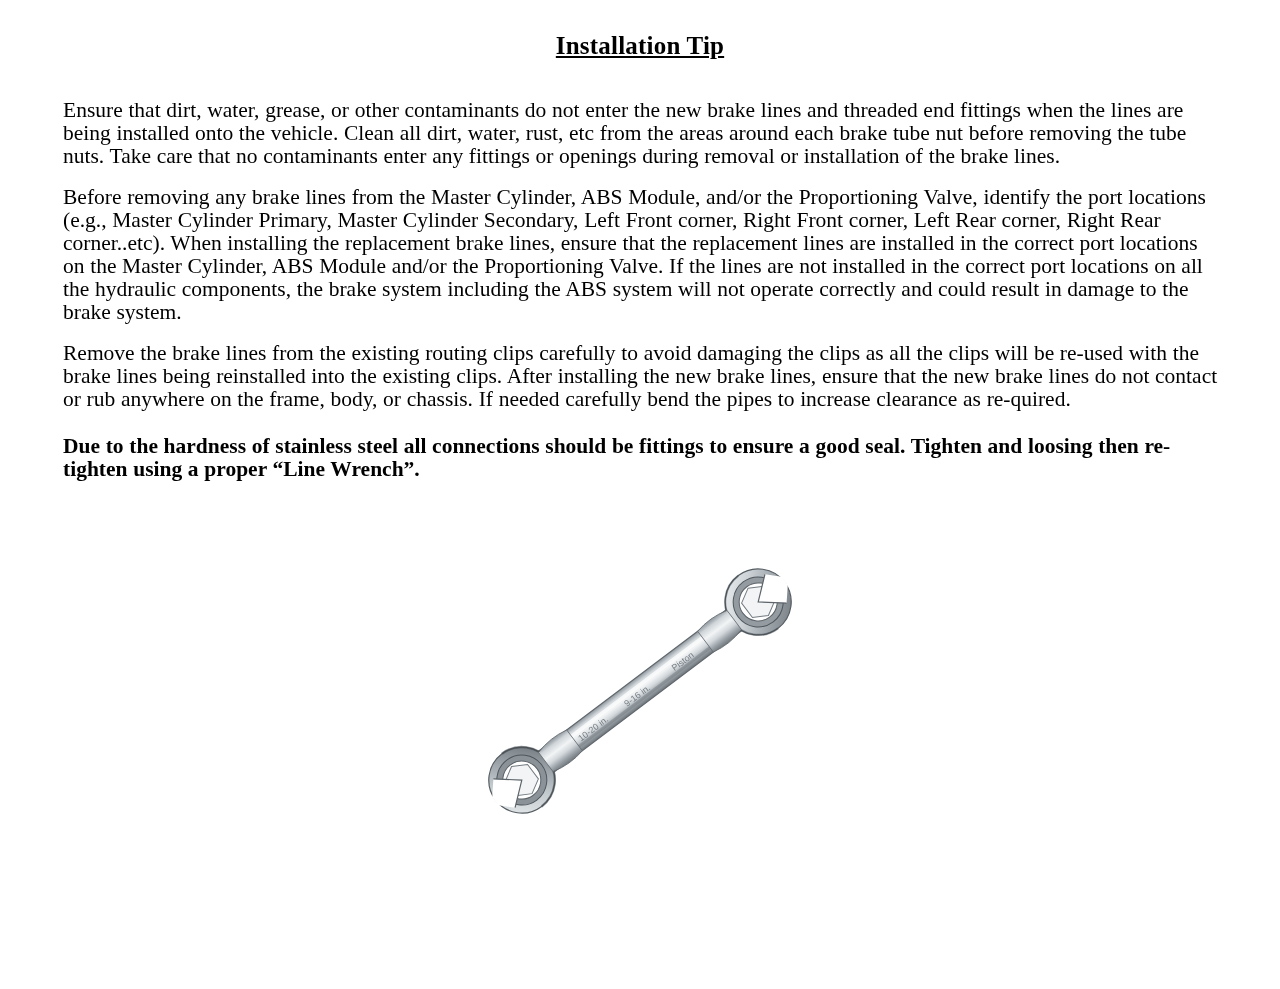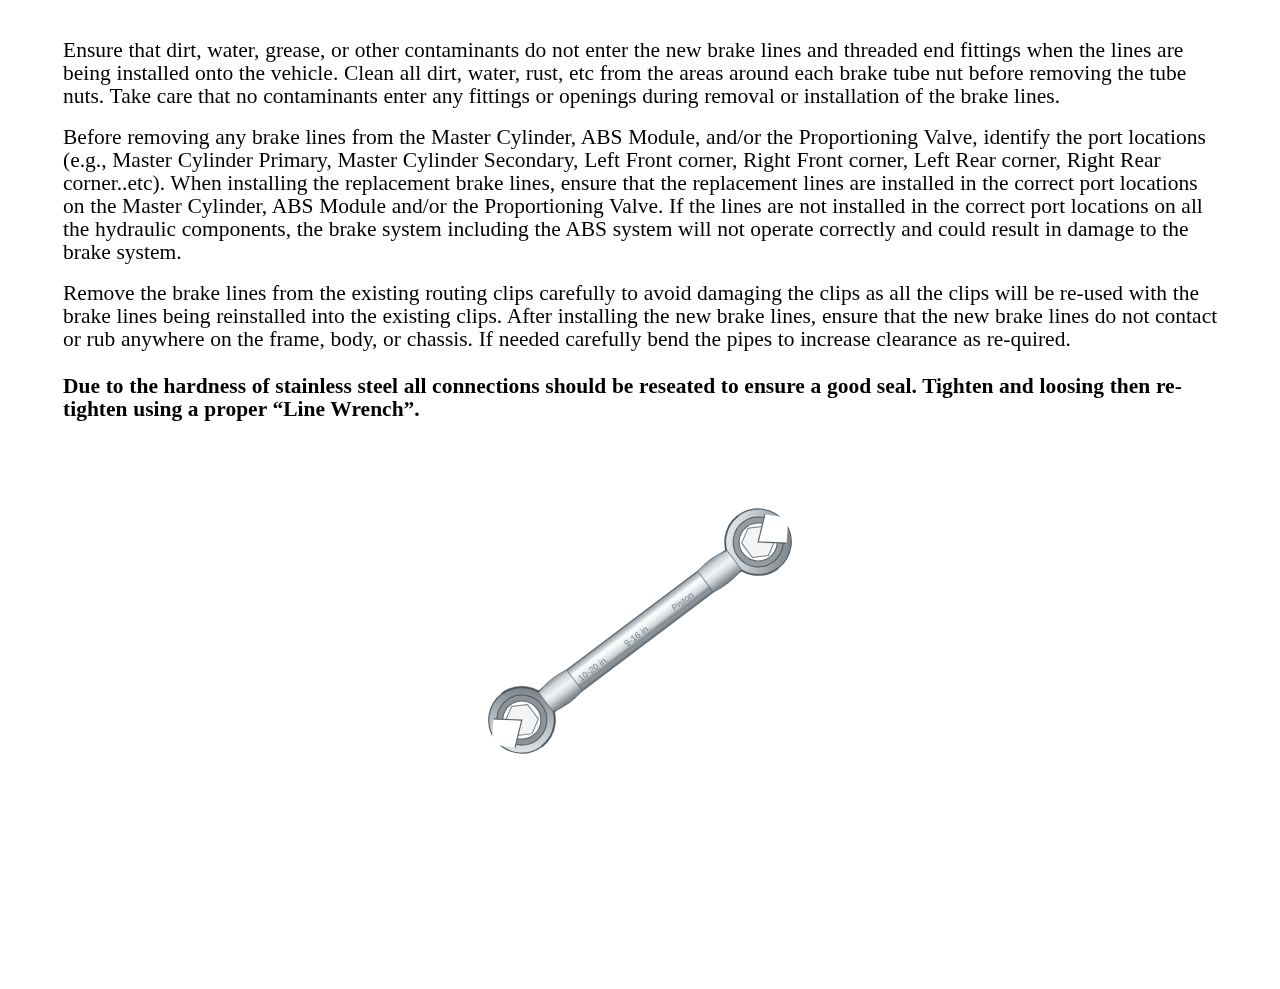--- a/index.html
+++ b/index.html
@@ -56,26 +56,27 @@
   }
   .wrench-fig {
     display: block;
   }
 </style>
 </head>
 <body>
 
 <div class="page">
 
+  <h1 class="doc-title">Installation Tip</h1>
 
   <div class="body-block">
     <p class="para first">Ensure that dirt, water, grease, or other contaminants do not enter the new brake lines and threaded end fittings when the lines are being installed onto the vehicle. Clean all dirt, water, rust, etc from the areas around each brake tube nut before removing the tube nuts. Take care that no contaminants enter any fittings or openings during removal or installation of the brake lines.</p>
     <p class="para">Before removing any brake lines from the Master Cylinder, ABS Module, and/or the Proportioning Valve, identify the port locations (e.g., Master Cylinder Primary, Master Cylinder Secondary, Left Front corner, Right Front corner, Left Rear corner, Right Rear corner..etc). When installing the replacement brake lines, ensure that the replacement lines are installed in the correct port locations on the Master Cylinder, ABS Module and/or the Proportioning Valve. If the lines are not installed in the correct port locations on all the hydraulic components, the brake system including the ABS system will not operate correctly and could result in damage to the brake system.</p>
     <p class="para">Remove the brake lines from the existing routing clips carefully to avoid damaging the clips as all the clips will be re-used with the brake lines being reinstalled into the existing clips. After installing the new brake lines, ensure that the new brake lines do not contact or rub anywhere on the frame, body, or chassis. If needed carefully bend the pipes to increase clearance as re-quired.</p>
-    <p class="para bold">Due to the hardness of stainless steel all connections should be reseated to ensure a good seal. Tighten and loosing then re-tighten using a proper “Line Wrench”.</p>
+    <p class="para bold">Due to the hardness of stainless steel all connections should be fittings to ensure a good seal. Tighten and loosing then re-tighten using a proper “Line Wrench”.</p>
   </div>
 
   <div class="figure-wrap">
     <svg class="wrench-fig" width="420" height="300" viewBox="0 0 420 300" aria-hidden="true">
       <defs>
         <linearGradient id="shaftGrad" x1="0" y1="0" x2="0" y2="1">
           <stop offset="0%" stop-color="#8d959b"></stop>
           <stop offset="18%" stop-color="#cfd5d9"></stop>
           <stop offset="42%" stop-color="#f2f4f5"></stop>
           <stop offset="62%" stop-color="#d3d8dc"></stop>

